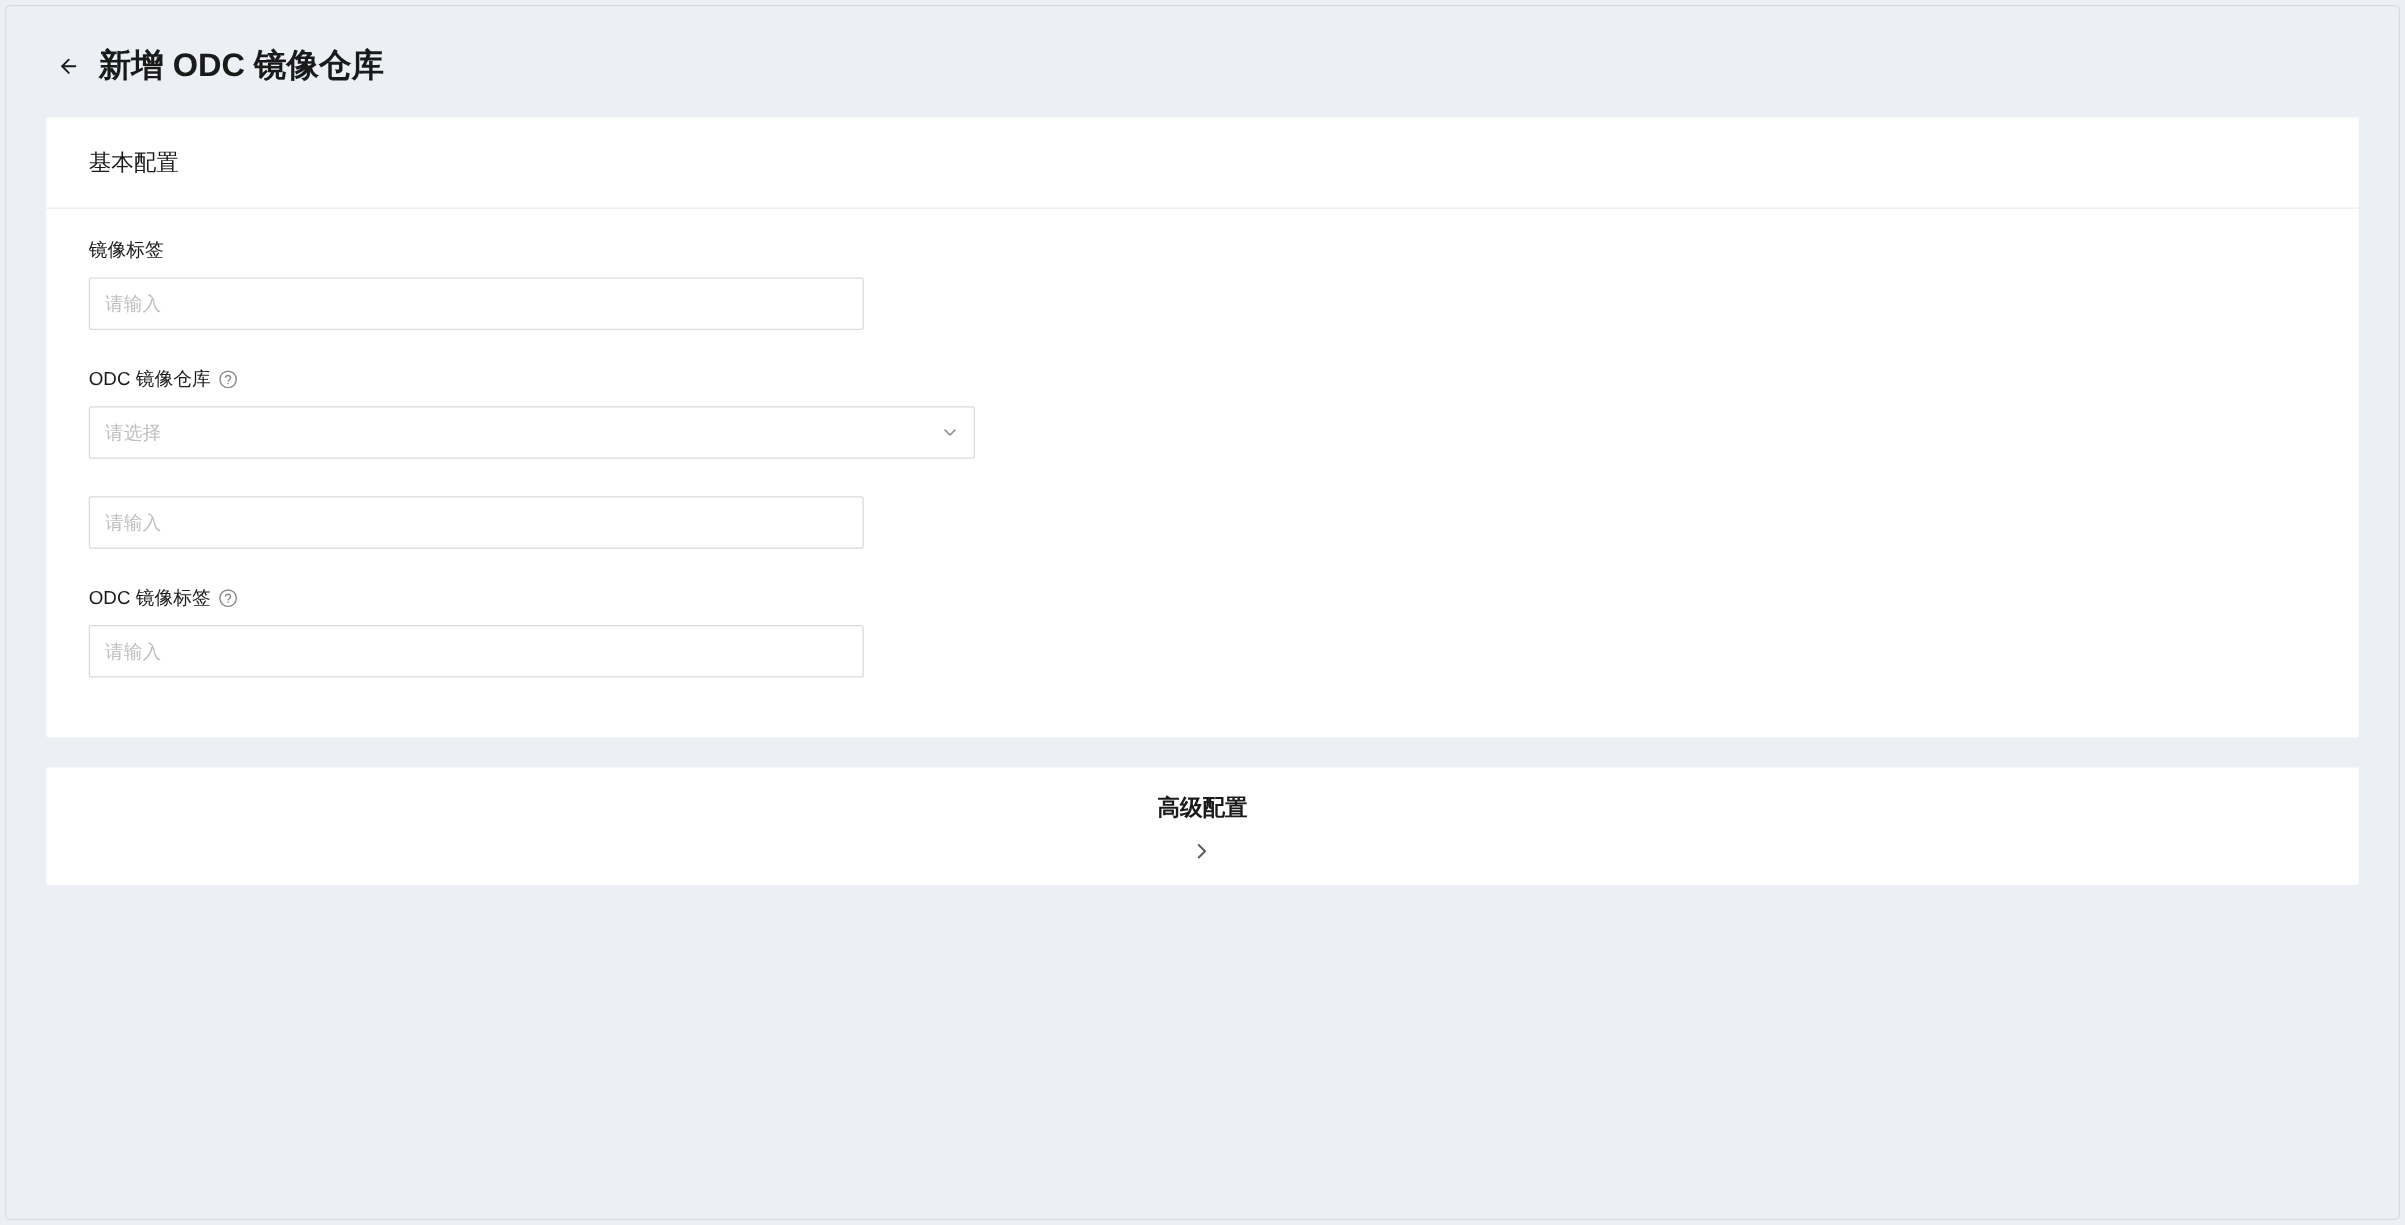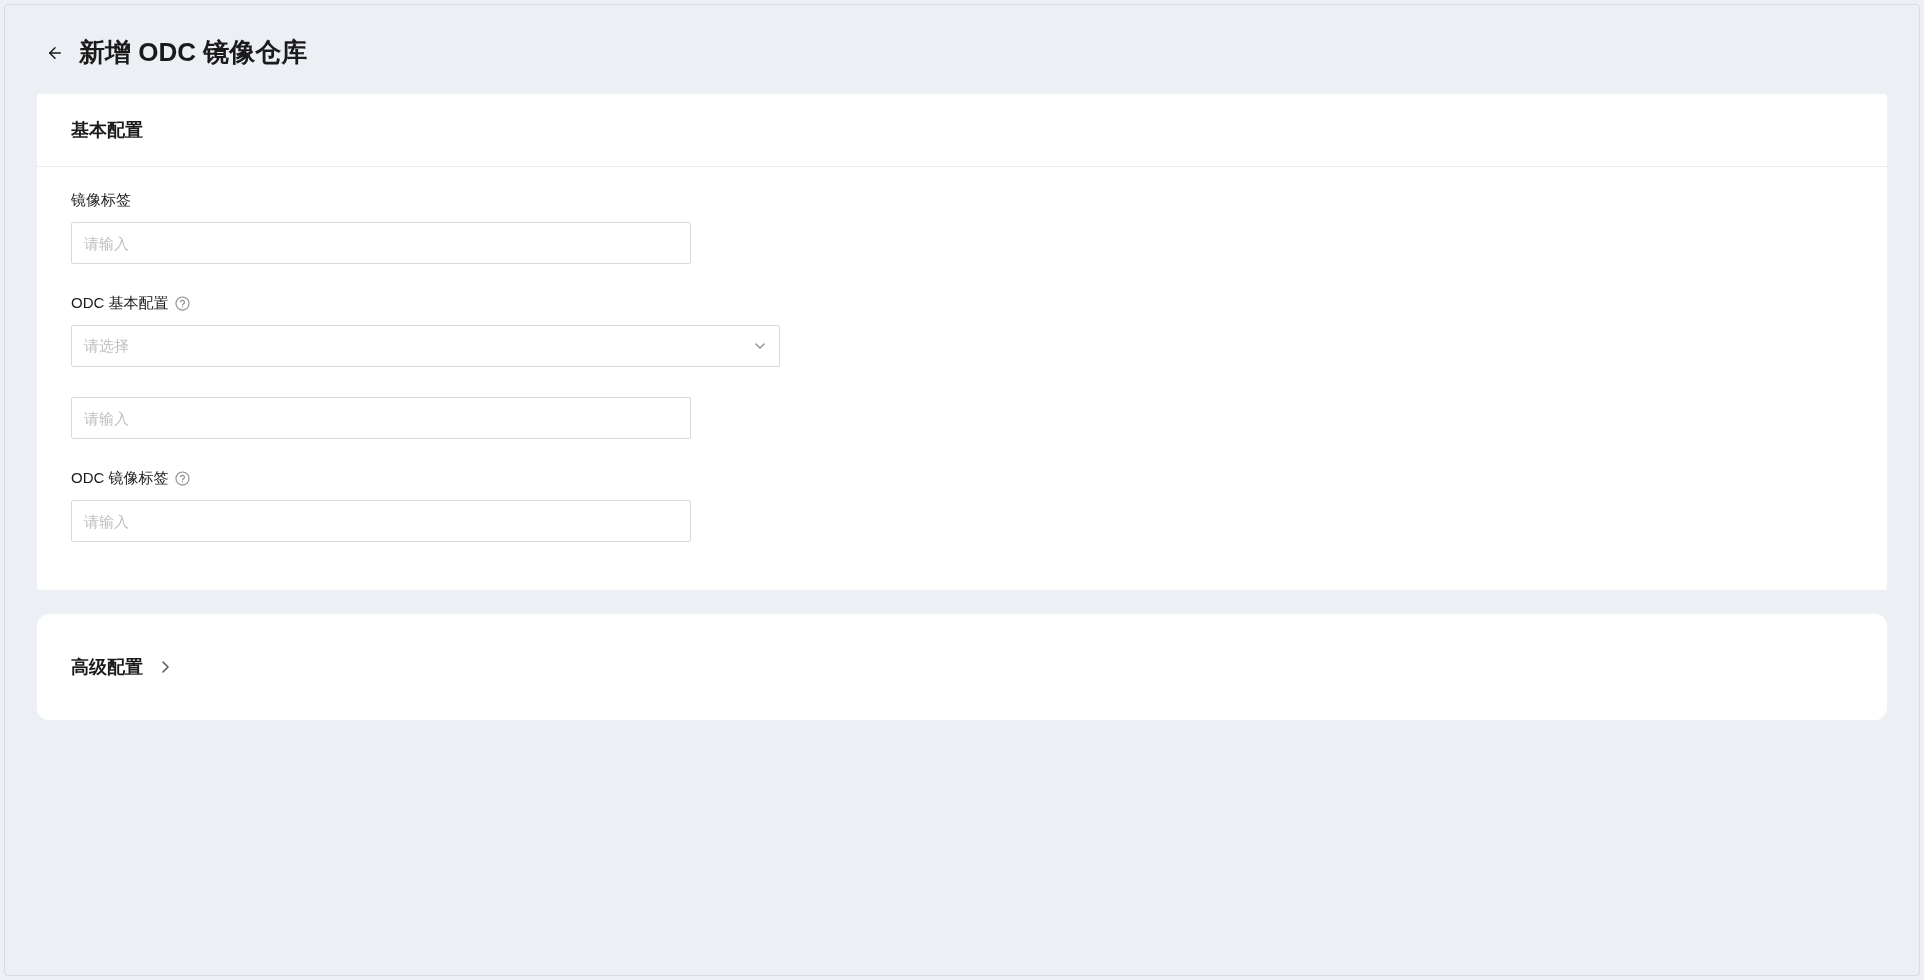--- a/index.html
+++ b/index.html
@@ -46,21 +46,21 @@
       background: #fff;
       margin: 0 32px 24px 32px;
       border-radius: 2px;
     }
     .card-header {
       padding: 24px 34px;
       border-bottom: 1px solid #ebebeb;
     }
     .card-title {
       font-size: 18px;
-      font-weight: 700;
+      font-weight: 400;
       color: #1a1a1a;
     }
     .card-body {
       padding: 24px 34px 48px 34px;
     }
     .form-item {
       margin-bottom: 30px;
     }
     .form-item:last-child {
       margin-bottom: 0;
@@ -123,26 +123,27 @@
       align-items: center;
       justify-content: center;
     }
     .chevron-down-icon svg {
       width: 12px;
       height: 12px;
     }
     .expandable-card {
       background: #fff;
       margin: 0 32px 24px 32px;
-      border-radius: 12px;
-      padding: 41px 34px;
+      border-radius: 2px;
+      padding: 20px 34px;
       display: flex;
       align-items: center;
       gap: 16px;
       cursor: pointer;
+      flex-direction: column;
     }
     .expandable-title {
       font-size: 18px;
       font-weight: 700;
       color: #1a1a1a;
     }
     .chevron-right-icon {
       width: 14px;
       height: 14px;
       display: flex;
@@ -177,21 +178,21 @@
 
       <div class="form-item">
         <div class="form-label">
           <span>镜像标签</span>
         </div>
         <input type="text" class="form-input" placeholder="请输入" style="">
       </div>
 
       <div class="form-item">
         <div class="form-label">
-          <span>ODC 基本配置</span>
+          <span>ODC 镜像仓库</span>
           <span class="help-icon">
             <svg viewBox="0 0 16 16" fill="none">
               <circle cx="8" cy="8" r="7" stroke="#8c8c8c" stroke-width="1.2"></circle>
               <path d="M5.8 6.2a2.2 2.2 0 0 1 4.3.6c0 1.3-2 1.6-2 2.7" stroke="#8c8c8c" stroke-width="1.2" stroke-linecap="round"></path>
               <circle cx="8" cy="11.6" r="0.7" fill="#8c8c8c"></circle>
             </svg>
           </span>
         </div>
         <div class="form-select">
           <span class="select-placeholder">请选择</span>

